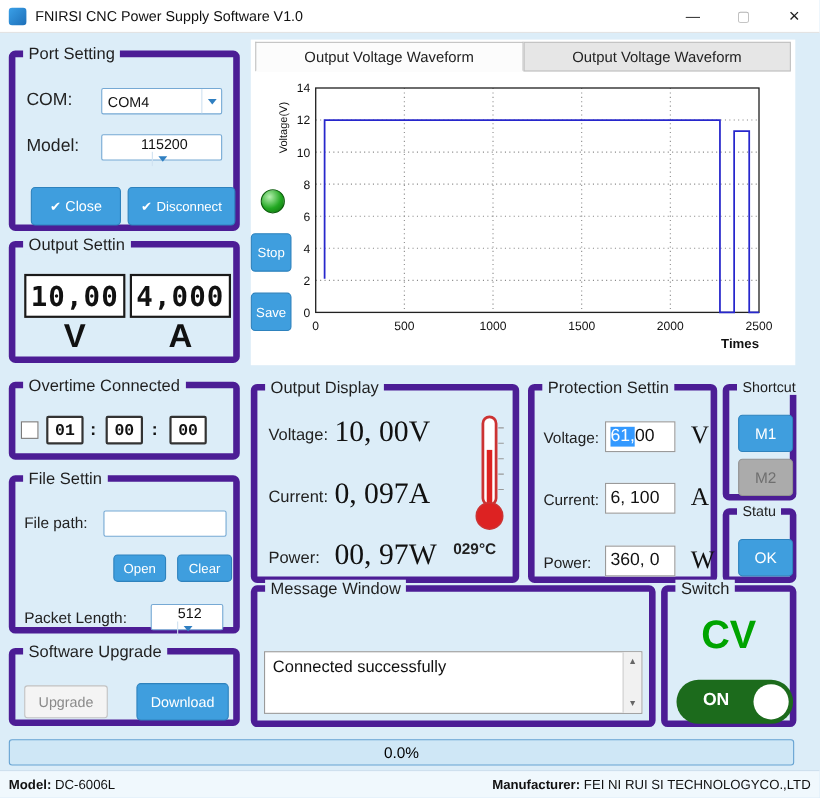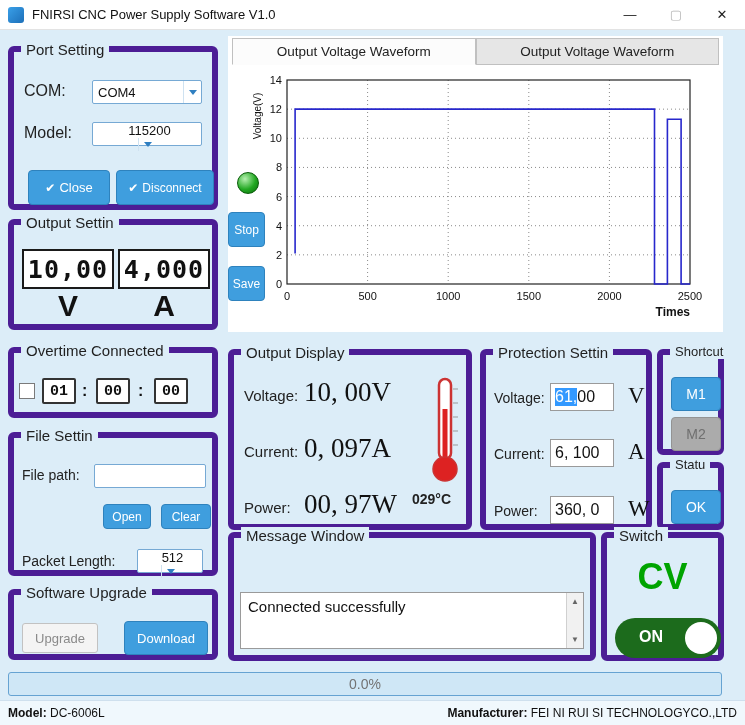--- a/index.html
+++ b/index.html
@@ -97,21 +97,21 @@
   .toggle { position:absolute; left:8px; top:80px; width:106px; height:40px; border-radius:20px;
             background:#1c6b1c; cursor:pointer; }
   .toggle-label { position:absolute; left:24px; top:10px; color:#fff; font-size:16px; font-weight:bold; }
   .toggle-knob { position:absolute; right:4px; top:4px; width:32px; height:32px; border-radius:50%;
                  background:#fff; }
 
   
   .progress { position:absolute; left:8px; top:672px; width:714px; height:24px;
               background:#cfe7f6; border:1px solid #66a3d2; border-radius:3px;
               display:flex; align-items:center; justify-content:center; }
-  .progress-text { font-size:14px; color:#737373; }
+  .progress-text { font-size:14px; color:#000000; }
   .statusbar { position:absolute; left:0; top:700px; width:745px; height:25px; background:#f0f8fd;
                border-top:1px solid #cfe0ee; display:flex; align-items:center; font-size:12px; color:#111; }
   .statusbar .left { margin-left:8px; }
   .statusbar .right { margin-left:auto; margin-right:8px; }
   .sb-label { font-weight:bold; }
 
   
   .thermo { position:absolute; left:194px; top:20px; }
 </style>
 </head>

